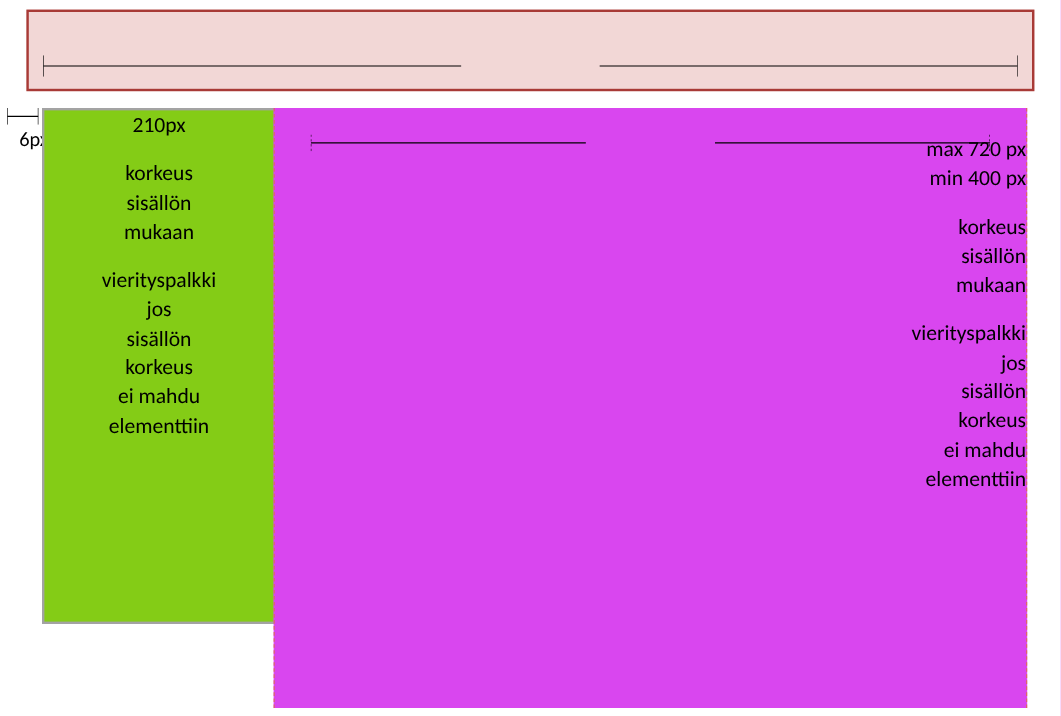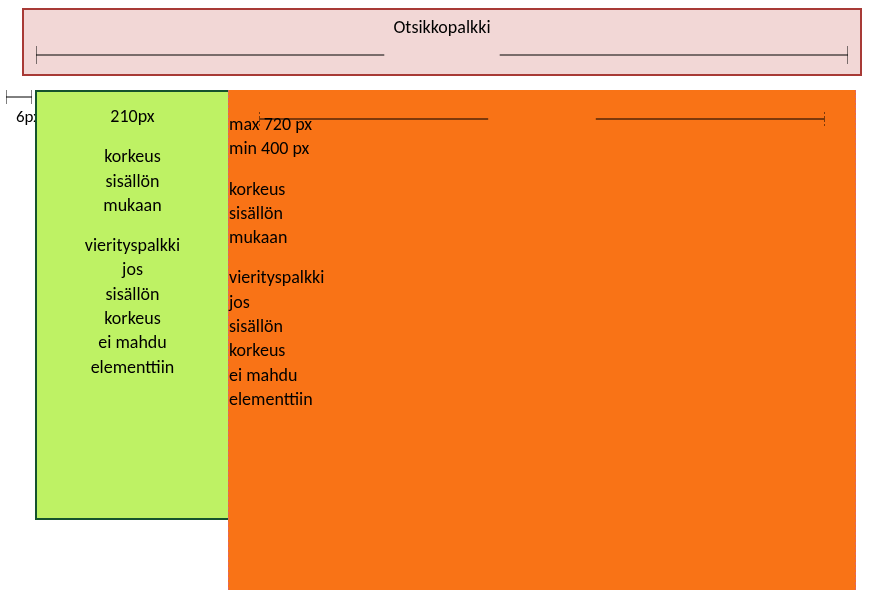--- a/index.html
+++ b/index.html
@@ -29,36 +29,35 @@
     right: 12px;
     top: 36px;
     height: 18px;
   }
   .nav {
     position: absolute;
     top: 90px;
     left: 35px;
     width: 195px;
     height: 430px;
-    background: #bef264;
-    border: 2px solid #14532d;
+    background: #84cc16;
+    border: 2px solid #a3a3a3;
     text-align: center;
-    padding-top: 12px;
     line-height: 1.35;
   }
   .content {
     position: absolute;
     top: 90px;
     left: 228px;
     width: 628px;
     height: 500px;
-    background: #f97316;
+    background: #d946ef;
     border-left: 1px dashed #d66;
     border-right: 1px dashed #d66;
-    text-align: left;
+    text-align: right;
     padding-top: 22px;
     line-height: 1.35;
   }
   .content-ruler {
     position: absolute;
     left: 30px;
     right: 30px;
     top: 22px;
     height: 14px;
   }
@@ -78,21 +77,20 @@
   }
   svg { position: absolute; top: 0; left: 0; width: 100%; height: 100%; }
   svg line { stroke: #000; stroke-width: 1; }
   .para { margin-top: 16px; }
   .center-text { position: relative; z-index: 2; }
 </style>
 </head>
 <body>
 
 <div class="header">
-  <div class="center-text">Otsikkopalkki</div>
   <div class="header-ruler">
     <svg viewBox="0 0 816 18" preserveAspectRatio="none">
       <line x1="0" y1="0" x2="0" y2="18"></line>
       <line x1="816" y1="0" x2="816" y2="18"></line>
       <line x1="0" y1="9" x2="350" y2="9"></line>
       <line x1="466" y1="9" x2="816" y2="9"></line>
     </svg>
   </div>
 </div>
 

